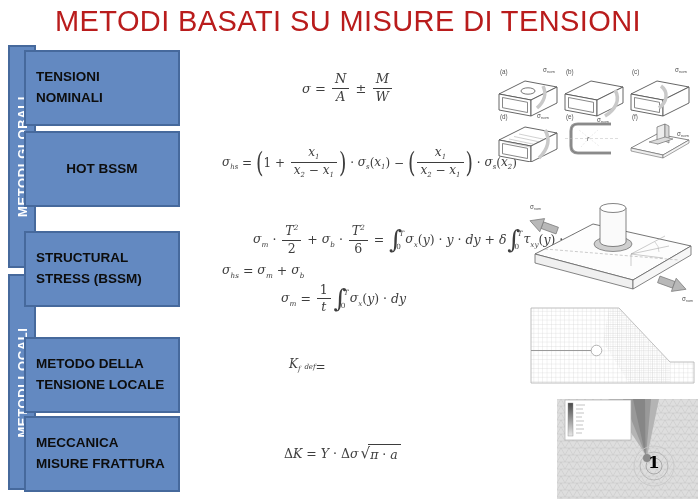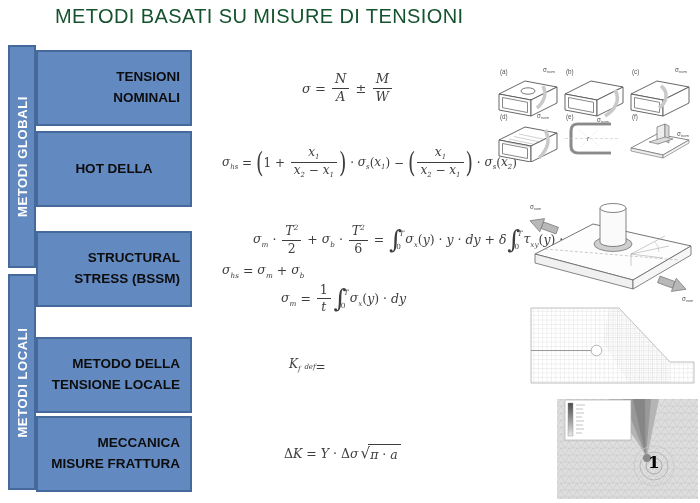--- a/index.html
+++ b/index.html
@@ -1,31 +1,31 @@
 <!DOCTYPE html>
 <html><head>
 <meta charset="utf-8">
 <style>
   html,body{margin:0;padding:0;background:#fff;}
   #slide{position:relative;width:700px;height:503px;background:#ffffff;overflow:hidden;
          font-family:"Liberation Sans",sans-serif;}
 
-  .title{position:absolute;left:55px;top:5px;margin:0;font-size:20px;font-weight:400;
-         letter-spacing:0.4px;color:#14532d;}
+  .title{position:absolute;left:55px;top:5px;margin:0;font-size:29px;font-weight:400;
+         letter-spacing:0.4px;color:#b91c1c;}
 
   .vbar{position:absolute;left:8px;width:28px;background:#6389c1;border:2px solid #46699c;
         box-sizing:border-box;display:flex;align-items:center;justify-content:center;}
   #bar-globali{top:45px;height:223px;}
   #bar-locali{top:274px;height:216px;}
   .vbar span{transform:rotate(-90deg);white-space:nowrap;color:#fff;font-weight:700;
              font-size:13px;letter-spacing:0.6px;}
 
-  .mbox{position:absolute;left:36px;width:156px;height:76px;background:#6389c1;
+  .mbox{position:absolute;left:24px;width:156px;height:76px;background:#6389c1;
         border:2px solid #46699c;box-sizing:border-box;display:flex;align-items:center;
-        justify-content:center;text-align:right;color:#0d0d0d;font-weight:700;
+        justify-content:center;text-align:left;color:#0d0d0d;font-weight:700;
         font-size:13.5px;line-height:1.55;padding:0 10px;}
 
   .formula{position:absolute;font-family:"DejaVu Serif",serif;color:#3d3d3d;
            white-space:nowrap;display:flex;align-items:center;}
   .formula .mtxt{white-space:pre;font-style:normal;}
   .formula .mvar{white-space:pre;font-style:italic;}
   .formula sub{font-size:0.58em;}
   .formula sup{font-size:0.58em;}
   .mfrac{display:inline-flex;flex-direction:column;text-align:center;margin:0 2px;}
   .mnum{display:block;padding:0 3px 1px;border-bottom:1px solid #3d3d3d;line-height:1.15;}
@@ -76,21 +76,21 @@
     <span>METODI GLOBALI</span>
   </div>
   <div class="vbar" id="bar-locali">
     <span>METODI LOCALI</span>
   </div>
 
   <div class="mbox" style="top:50px">
     <span>TENSIONI NOMINALI</span>
   </div>
   <div class="mbox" style="top:131px">
-    <span>HOT DELLA</span>
+    <span>HOT BSSM</span>
   </div>
   <div class="mbox" style="top:231px">
     <span>STRUCTURAL STRESS (BSSM)</span>
   </div>
   <div class="mbox" style="top:337px">
     <span>METODO DELLA TENSIONE LOCALE</span>
   </div>
   <div class="mbox" style="top:416px">
     <span>MECCANICA MISURE FRATTURA</span>
   </div>

